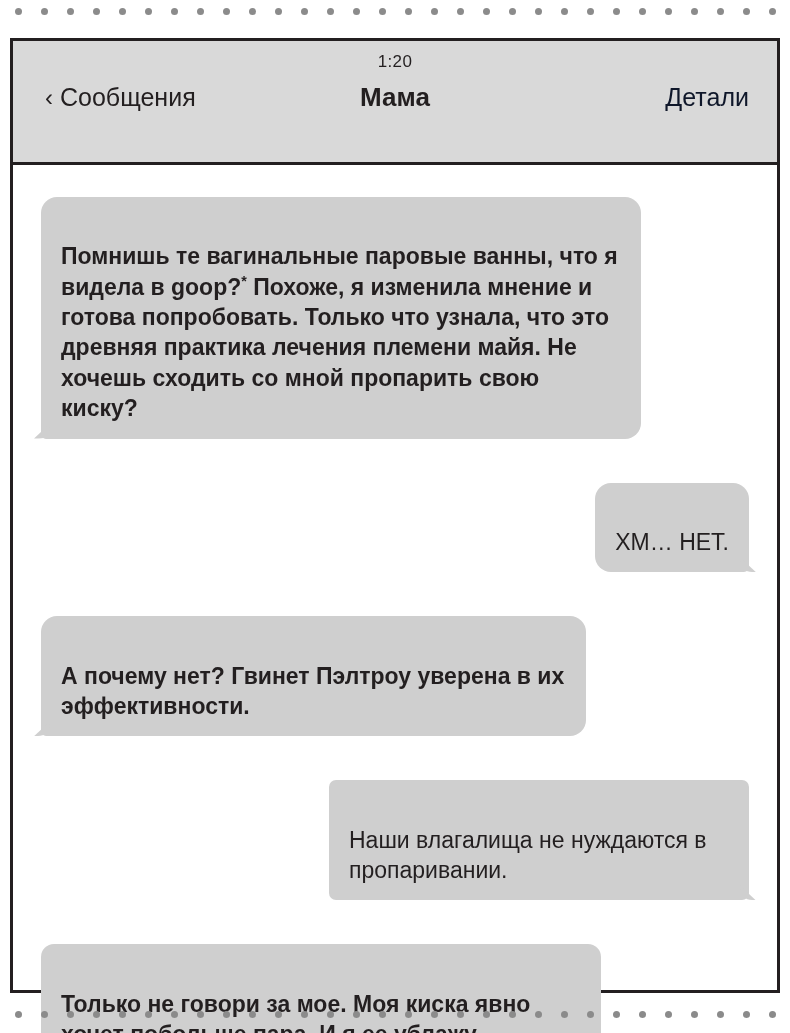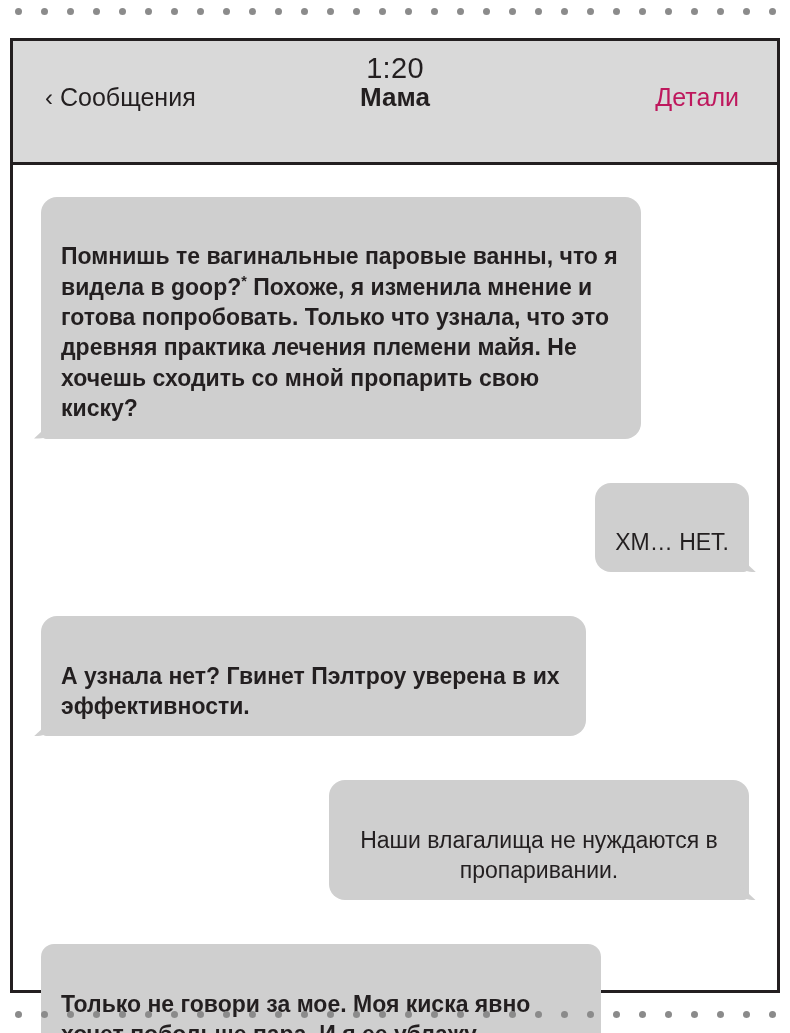--- a/index.html
+++ b/index.html
@@ -59,21 +59,21 @@
     border-bottom: 3px solid #231f20;
     box-sizing: border-box;
     flex: 0 0 auto;
   }
   .time {
     position: absolute;
     top: 11px;
     left: 0;
     width: 100%;
     text-align: center;
-    font-size: 29px;
+    font-size: 17px;
     color: #231f20;
     letter-spacing: 0.3px;
   }
   .contact-name {
     position: absolute;
     top: 41px;
     left: 0;
     width: 100%;
     text-align: center;
     font-size: 26px;
@@ -99,24 +99,24 @@
     align-items: center;
     gap: 7px;
   }
   .chevron {
     font-size: 24px;
     line-height: 1;
     color: #231f20;
   }
   .details-link {
     position: absolute;
-    right: 38px;
+    right: 28px;
     top: 42px;
     font-size: 25px;
-    color: #be185d;
+    color: #0f172a;
   }
 
   
   .conversation {
     flex: 1 1 auto;
     padding: 32px 28px 20px 28px;
     box-sizing: border-box;
     display: flex;
     flex-direction: column;
     gap: 44px;
@@ -140,21 +140,21 @@
     white-space: pre-line;
   }
   .bubble.left {
     font-weight: bold;
     color: #231f20;
     border-bottom-left-radius: 5px;
   }
   .bubble.right {
     font-weight: normal;
     color: #231f20;
-    text-align: center;
+    text-align: left;
     border-bottom-right-radius: 5px;
   }
   
   .bubble.left::after {
     content: "";
     position: absolute;
     left: -7px;
     bottom: 0;
     width: 16px;
     height: 15px;
@@ -236,26 +236,26 @@
     </div>
 
     <div class="msg-row right">
       <div class="bubble right">
         <span>ХМ… НЕТ.</span>
       </div>
     </div>
 
     <div class="msg-row left">
       <div class="bubble left" style="max-width:545px;">
-        <span>А узнала нет? Гвинет Пэлтроу уверена в их эффективности.</span>
+        <span>А почему нет? Гвинет Пэлтроу уверена в их эффективности.</span>
       </div>
     </div>
 
     <div class="msg-row right">
-      <div class="bubble right" style="max-width:420px;">
+      <div class="bubble right" style="max-width:420px;border-radius:7px;">
         <span>Наши влагалища не нуждаются в пропаривании.</span>
       </div>
     </div>
 
     <div class="msg-row left">
       <div class="bubble left" style="max-width:560px;border-radius:13px;">
         <span>Только не говори за мое. Моя киска явно хочет побольше пара. И я ее ублажу.</span>
       </div>
     </div>
 

